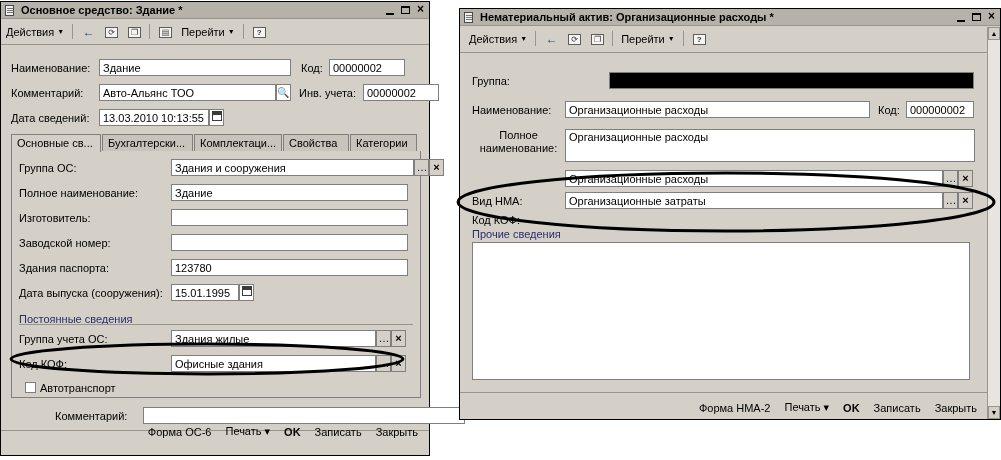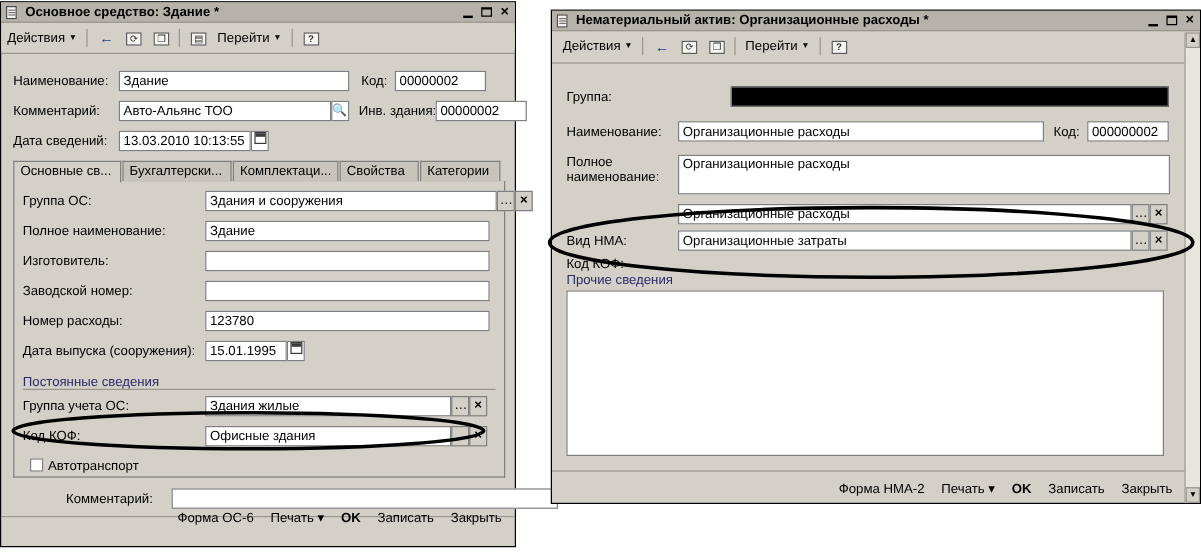--- a/index.html
+++ b/index.html
@@ -401,21 +401,21 @@
       <span class="lbl" style="width:88px;">Наименование:</span>
       <span class="field" style="width:192px;">Здание</span>
       <span class="lbl" style="margin-left:10px; width:28px;">Код:</span>
       <span class="field" style="width:76px;">00000002</span>
     </div>
 
     <div class="row" style="position:absolute; left:10px; top:82px;">
       <span class="lbl" style="width:88px;">Комментарий:</span>
       <span class="field" style="width:177px;">Авто-Альянс ТОО</span>
       <span class="picker">🔍</span>
-      <span class="lbl" style="margin-left:8px; width:64px;">Инв. здания:</span>
+      <span class="lbl" style="margin-left:8px; width:64px;">Инв. учета:</span>
       <span class="field" style="width:76px;">00000002</span>
     </div>
 
     <div class="row" style="position:absolute; left:10px; top:107px;">
       <span class="lbl" style="width:88px;">Дата сведений:</span>
       <span class="field" style="width:110px;">13.03.2010 10:13:55</span>
       <span class="picker"><span class="cal-ico"></span></span>
     </div>
 
     <div class="tabstrip" style="position:absolute; left:10px; top:131px; width:410px;">
@@ -444,21 +444,21 @@
       <span class="lbl" style="width:152px;">Заводской номер:</span>
       <span class="field" style="width:237px;"></span>
     </div>
 
     <div class="row" style="position:absolute; left:18px; top:207px;">
       <span class="lbl" style="width:152px;">Изготовитель:</span>
       <span class="field" style="width:237px;"></span>
     </div>
 
     <div class="row" style="position:absolute; left:18px; top:257px;">
-      <span class="lbl" style="width:152px;">Номер расходы:</span>
+      <span class="lbl" style="width:152px;">Здания паспорта:</span>
       <span class="field" style="width:237px;">123780</span>
     </div>
 
     <div class="row" style="position:absolute; left:18px; top:282px;">
       <span class="lbl" style="width:152px;">Дата выпуска (сооружения):</span>
       <span class="field" style="width:68px;">15.01.1995</span>
       <span class="picker"><span class="cal-ico"></span></span>
     </div>
 
     <div style="position:absolute; left:18px; top:307px;">
@@ -559,21 +559,21 @@
     </div>
 
     <div class="row" style="position:absolute; left:12px; top:92px;">
       <span class="lbl" style="width:93px;">Наименование:</span>
       <span class="field" style="width:305px;">Организационные расходы</span>
       <span class="lbl" style="margin-left:8px; width:28px;">Код:</span>
       <span class="field" style="width:68px;">000000002</span>
     </div>
 
     <div style="position:absolute; left:12px; top:120px; display:flex; align-items:flex-start;">
-      <span class="lbl" style="width:93px; line-height:13px;">Полное<br>наименование:</span>
+      <span class="lbl" style="width:93px; line-height:13px;text-align:center;">Полное<br>наименование:</span>
       <span class="field" style="width:410px; height:33px; align-items:flex-start;">Организационные расходы</span>
     </div>
 
     <div class="row" style="position:absolute; left:105px; top:161px;">
       <span class="field" style="width:378px;">Организационные расходы</span>
       <span class="btnsq btn-dots">…</span>
       <span class="btnsq btn-x">×</span>
     </div>
 
     <div class="row" style="position:absolute; left:12px; top:183px;">

